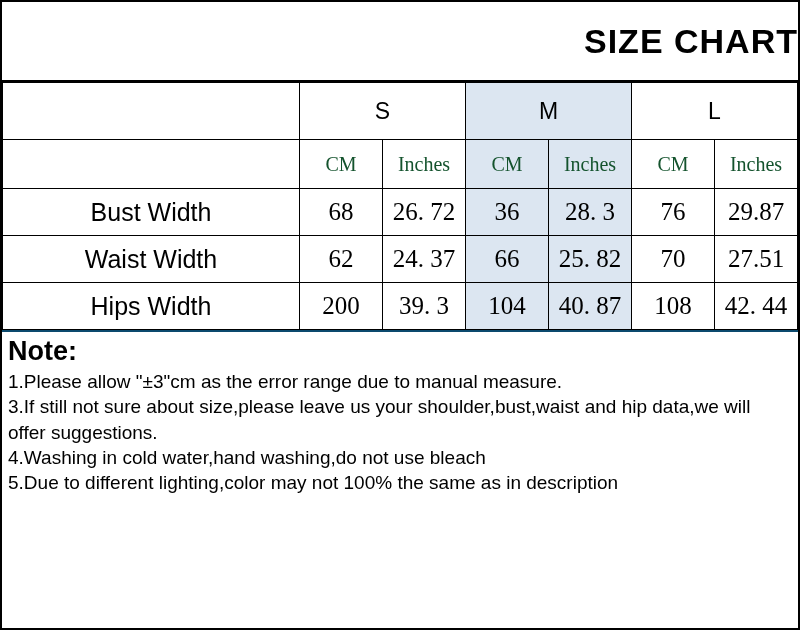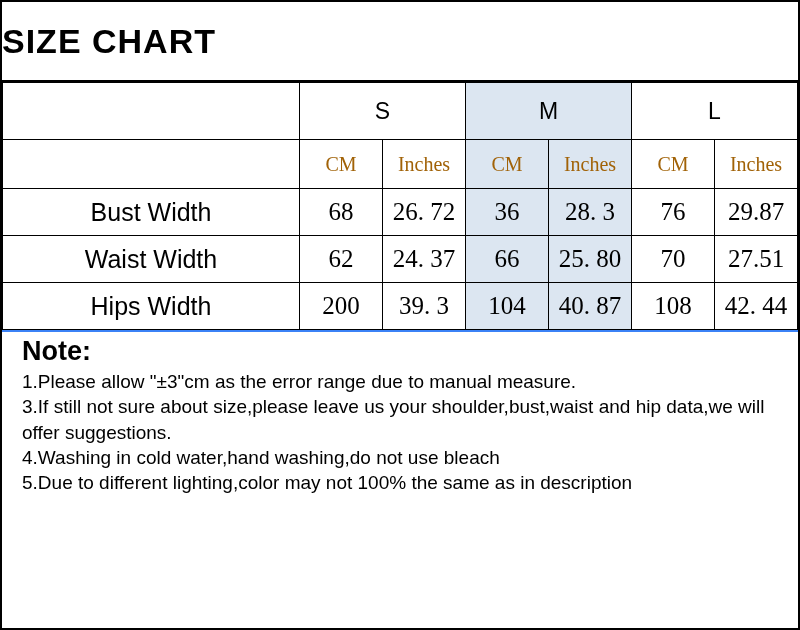--- a/index.html
+++ b/index.html
@@ -20,21 +20,21 @@
     position: relative;
     box-sizing: border-box;
     border: 2px solid #000;
     display: flex;
     flex-direction: column;
   }
   .title-bar {
     height: 80px;
     display: flex;
     align-items: center;
-    justify-content: flex-start;
+    justify-content: flex-end;
     border-bottom: 2px solid #000;
     box-sizing: border-box;
   }
   .title-text {
     font-size: 34px;
     font-weight: bold;
     letter-spacing: 1px;
     font-family: "Liberation Sans", sans-serif;
   }
   table.size-table {
@@ -53,21 +53,21 @@
 
   .size-head-row td {
     height: 56px;
     font-size: 23px;
     font-weight: bold;
   }
   .unit-row td {
     height: 48px;
     font-size: 20px;
     font-weight: bold;
-    color: #a16207;
+    color: #14532d;
     font-family: "Liberation Serif", serif;
   }
   .data-row td {
     height: 46px;
     font-size: 25px;
     font-family: "Liberation Serif", serif;
   }
   .row-label {
     font-family: "Liberation Sans", sans-serif !important;
     font-size: 22px;
@@ -75,22 +75,22 @@
   }
   .blank-cell {
     border-top: none;
     border-left: none;
     border-bottom: none;
   }
   .highlight { background: #dce6f1; }
 
   .note {
     flex: 1;
-    border-top: 2px solid #3b82f6;
-    padding: 4px 6px 0 20px;
+    border-top: 2px solid #0c4a6e;
+    padding: 4px 6px 0 6px;
     box-sizing: border-box;
   }
   .note-title {
     font-size: 27px;
     font-weight: bold;
     line-height: 1.15;
     margin-bottom: 2px;
   }
   .note-line {
     font-size: 19px;
@@ -133,21 +133,21 @@
       <td class="highlight">28. 3</td>
       <td>76</td>
       <td>29.87</td>
     </tr>
 
     <tr class="data-row">
       <td class="col-label row-label">Waist Width</td>
       <td>62</td>
       <td>24. 37</td>
       <td class="highlight">66</td>
-      <td class="highlight">25. 80</td>
+      <td class="highlight">25. 82</td>
       <td>70</td>
       <td>27.51</td>
     </tr>
 
     <tr class="data-row">
       <td class="col-label row-label">Hips Width</td>
       <td>200</td>
       <td>39. 3</td>
       <td class="highlight">104</td>
       <td class="highlight">40. 87</td>

